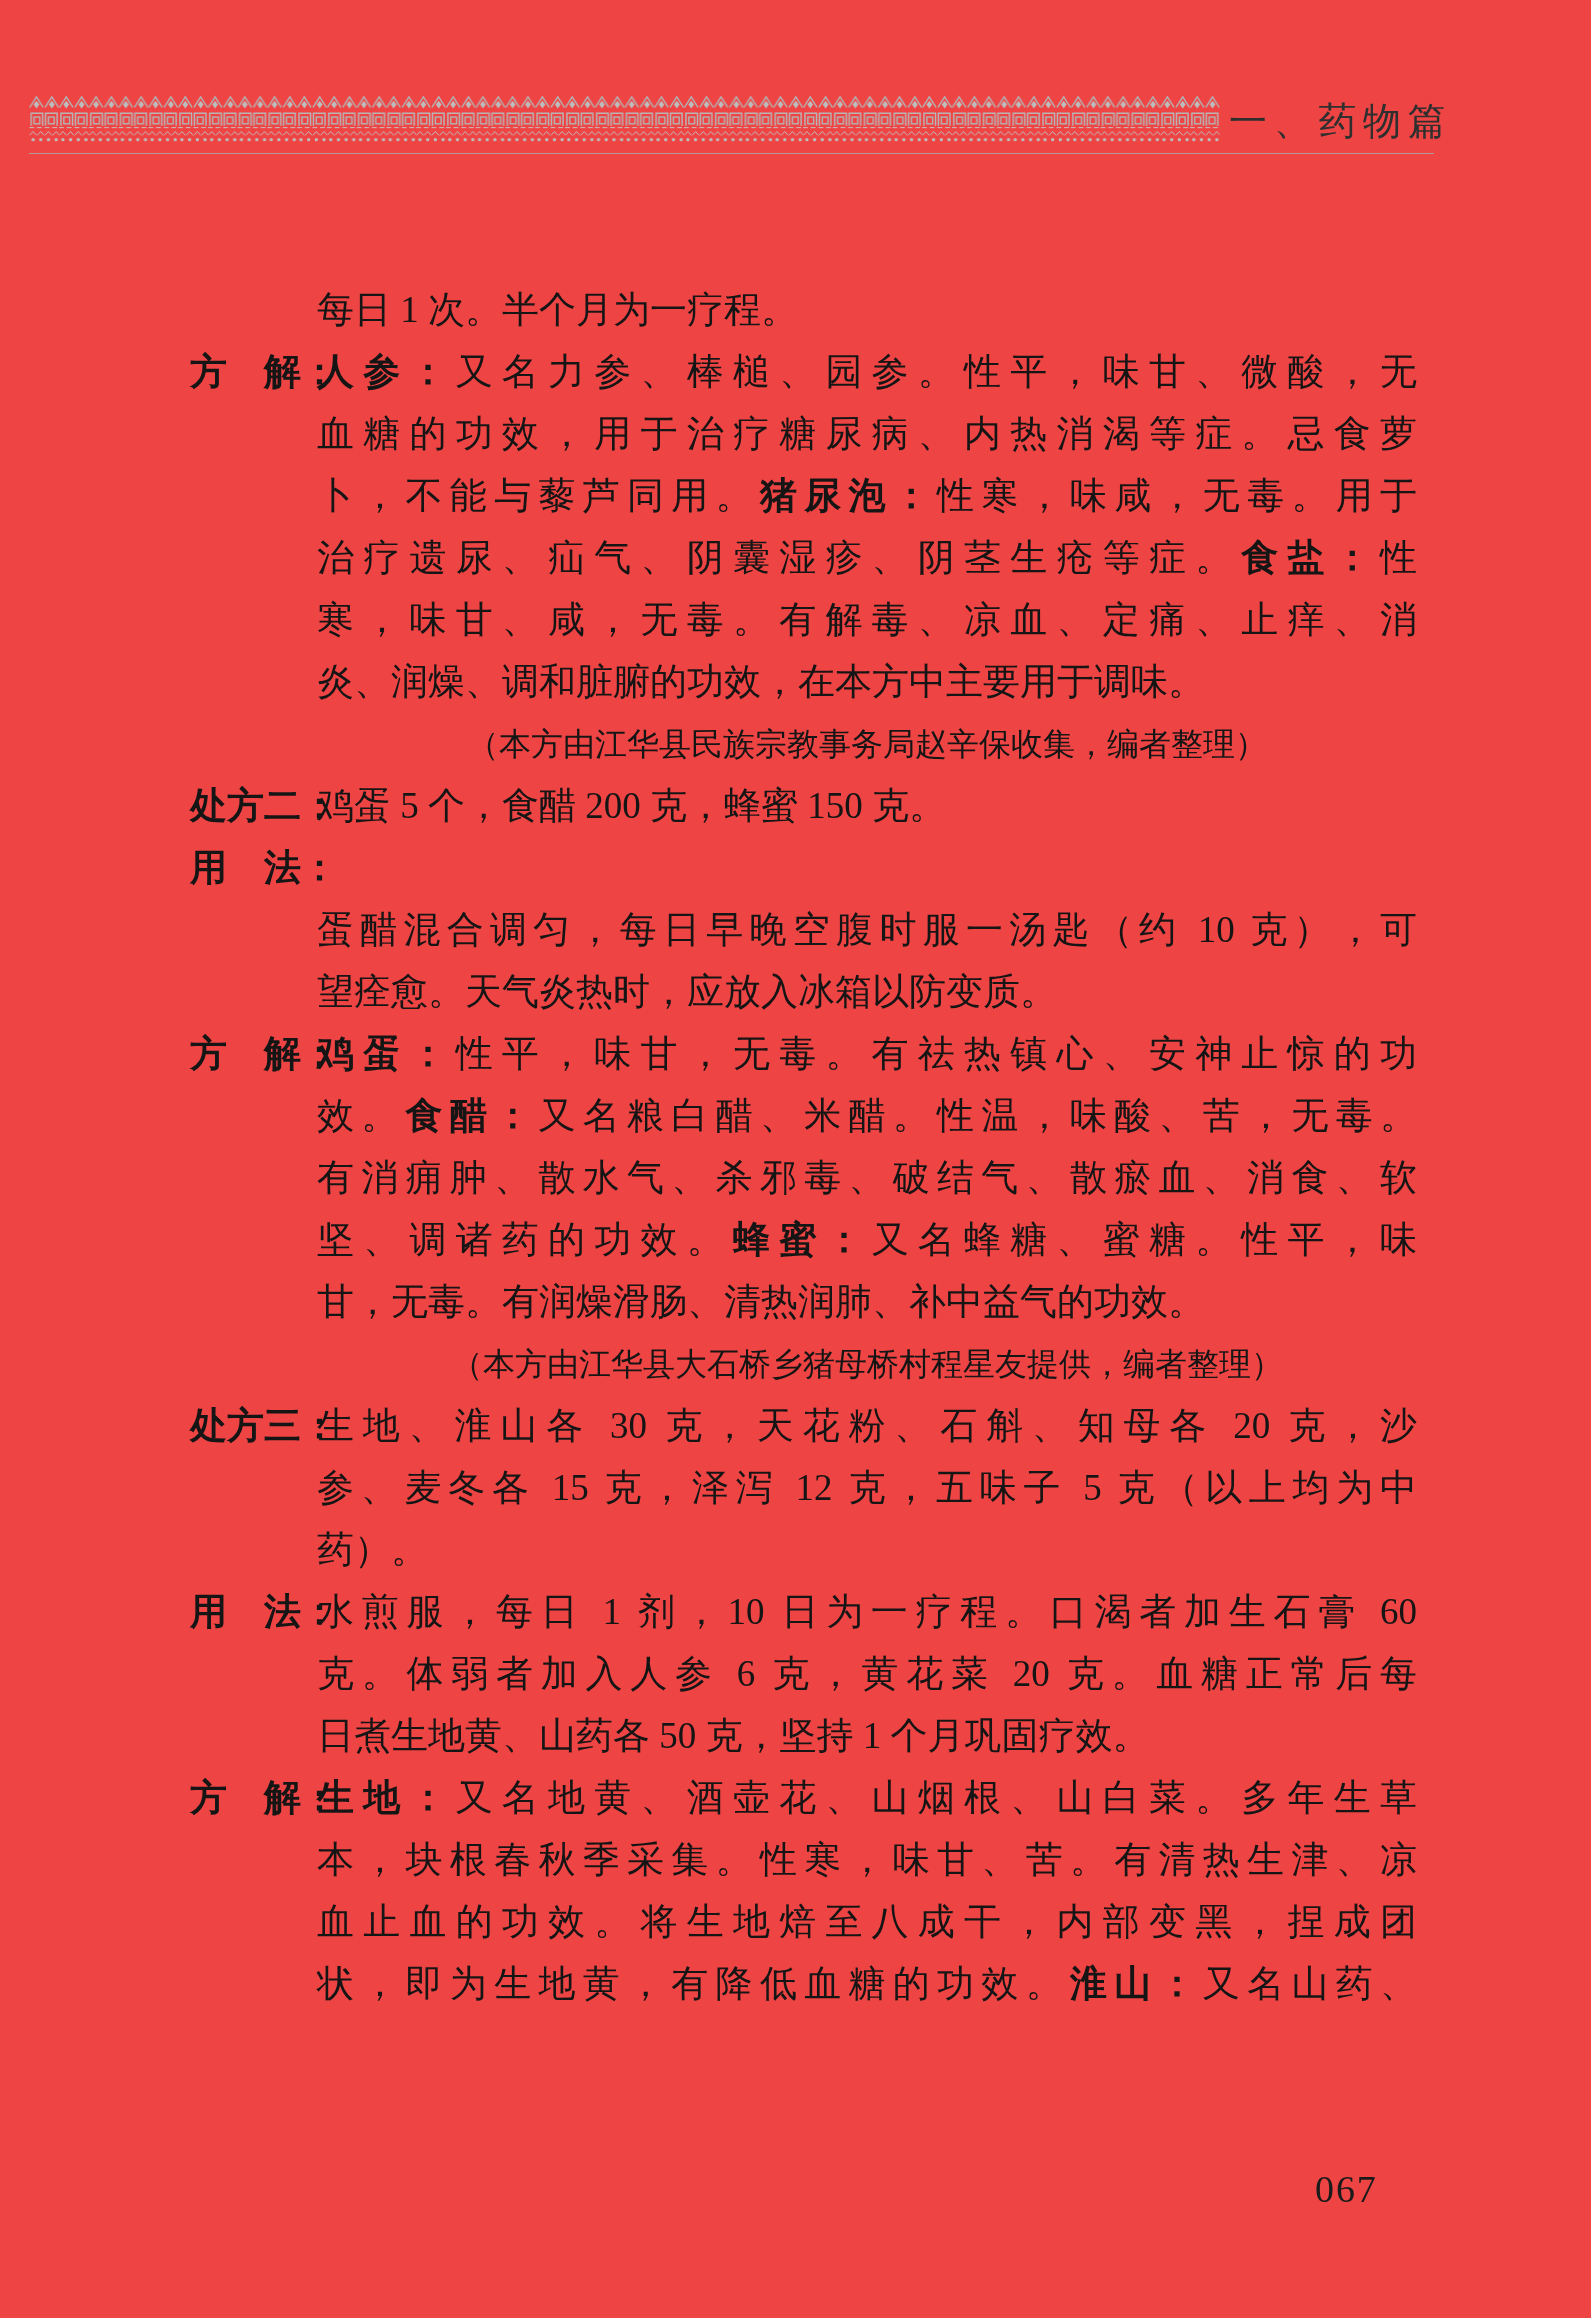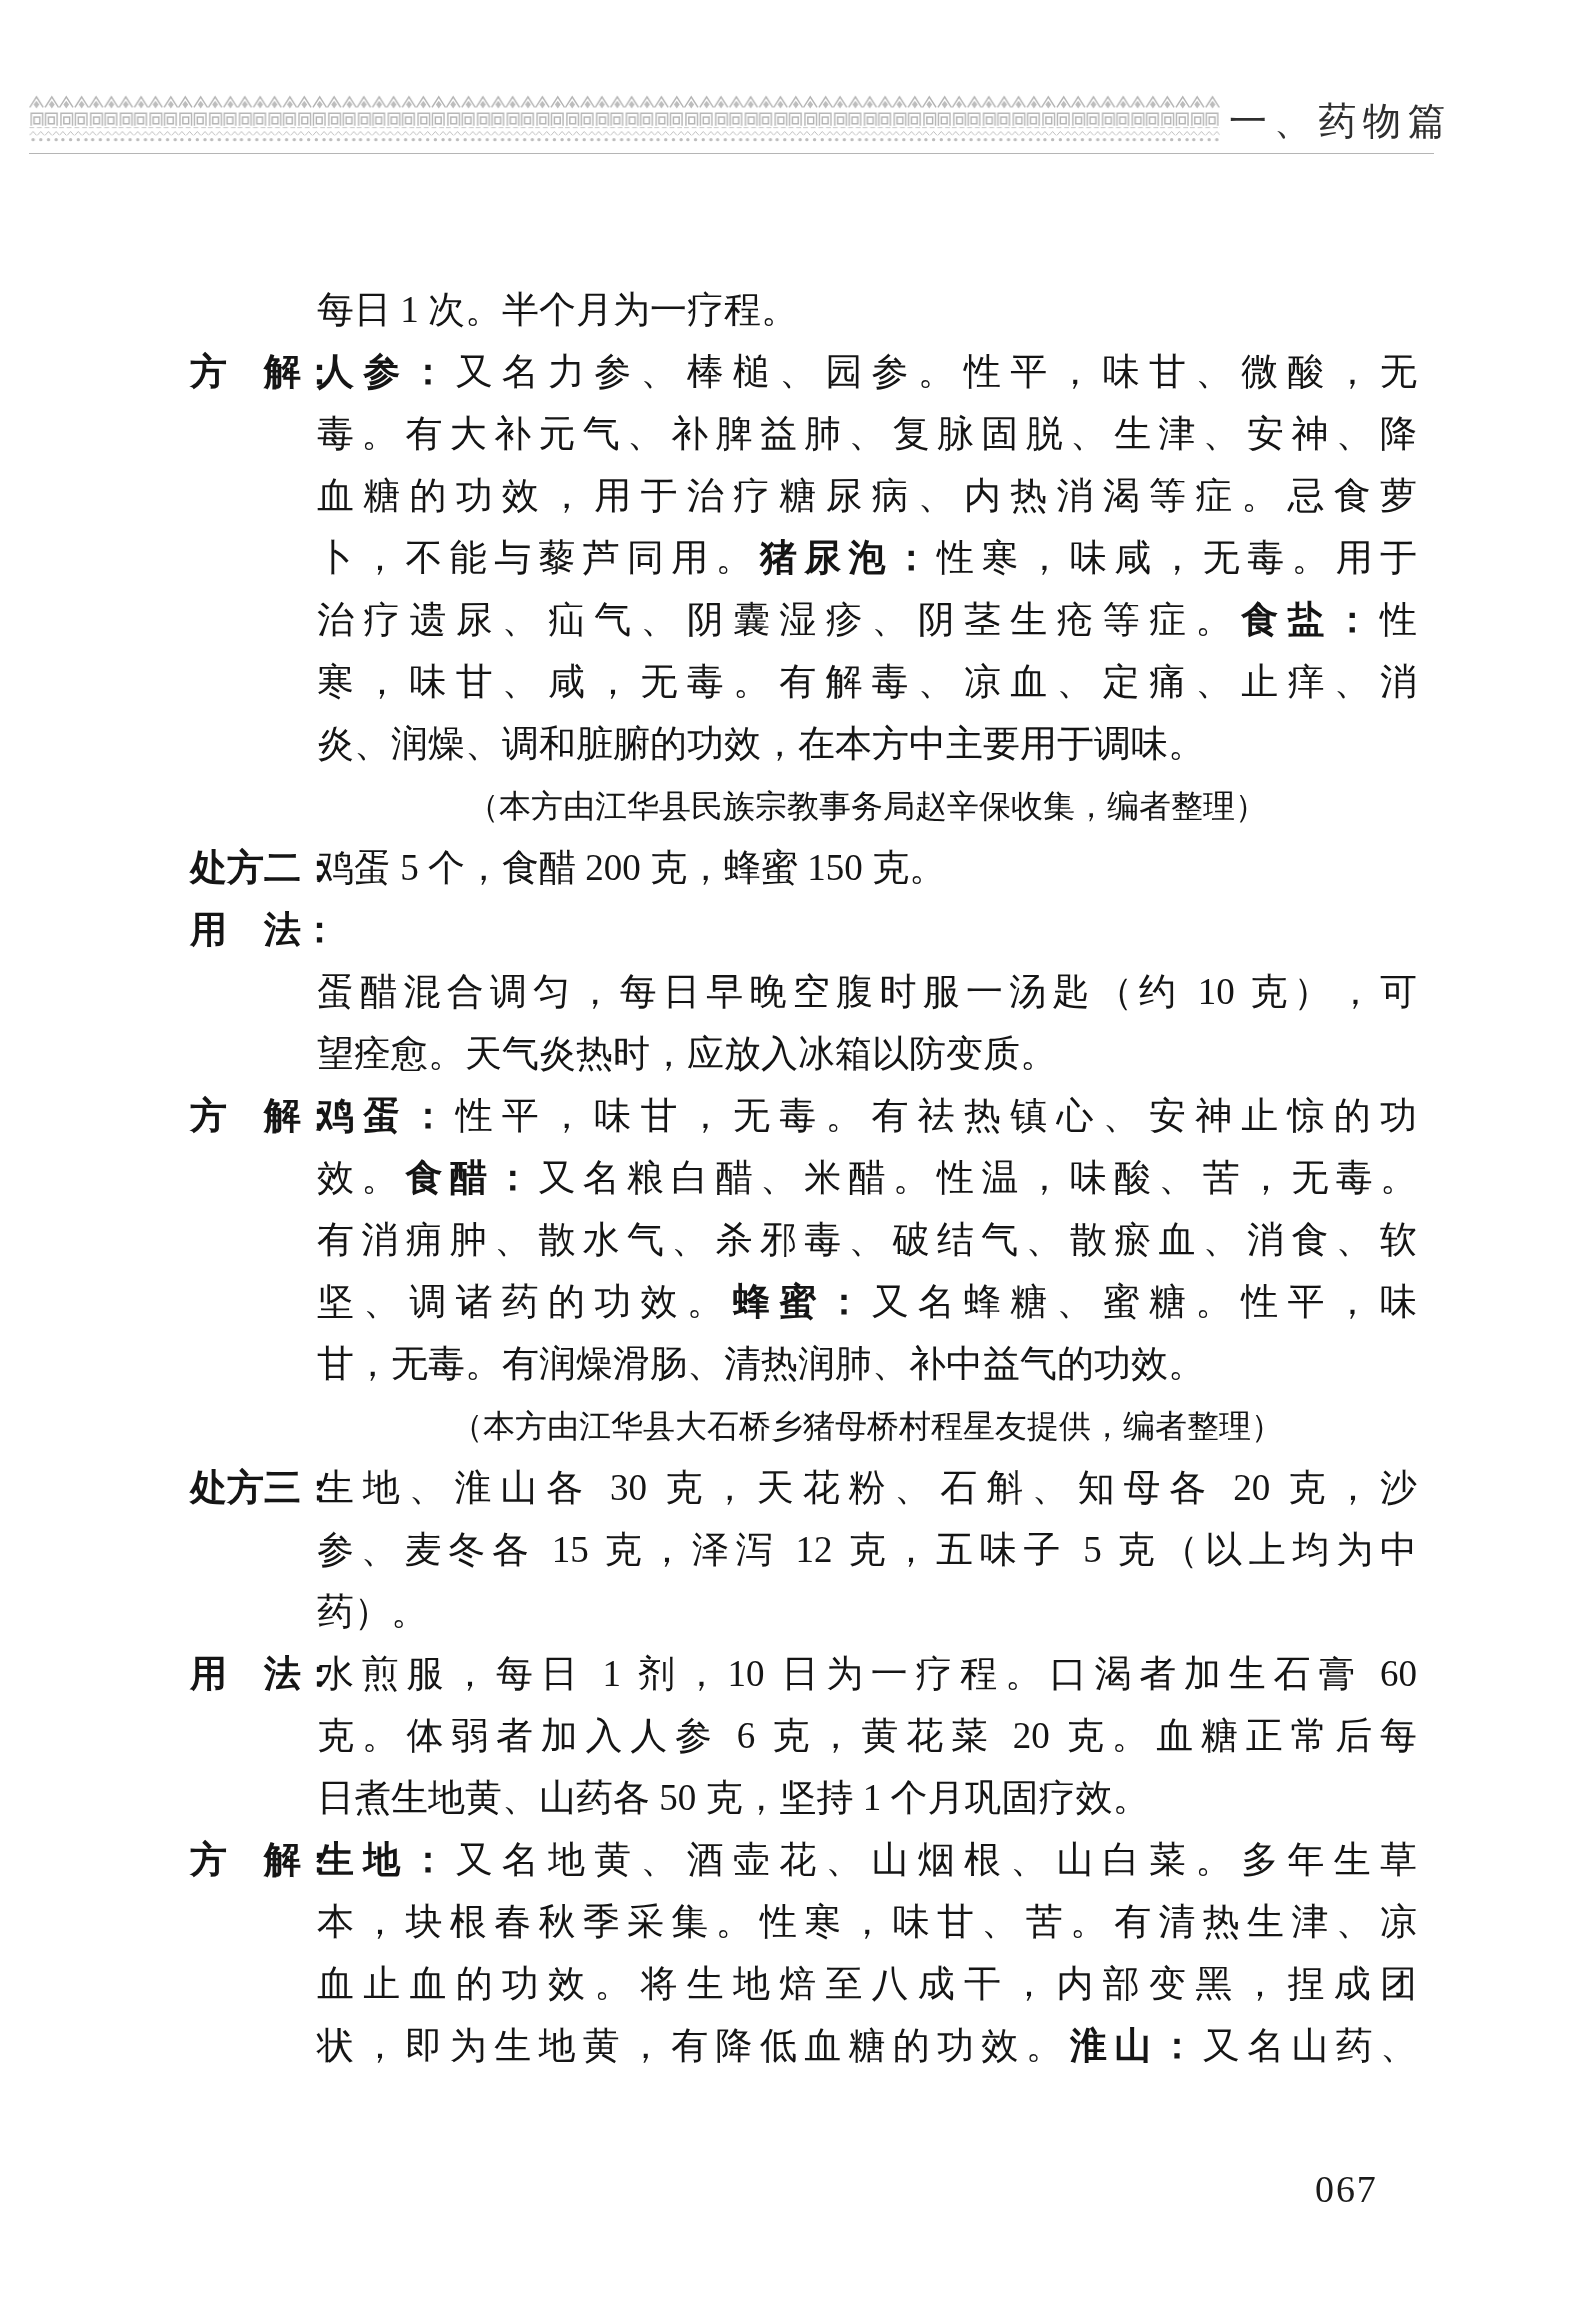--- a/index.html
+++ b/index.html
@@ -1,19 +1,19 @@
 <!DOCTYPE html>
 <html style="font-size:7.7px"><head>
 <meta charset="utf-8">
 <style>
   html,body{margin:0;padding:0;background:#e8e8e8;}
   .page{
     position:relative;
     width:1591px;height:2319px;
-    background:#ffffff;
+    background:#ef4444;
     font-family:"Liberation Serif","DejaVu Serif",serif;
     color:#151515;
     overflow:hidden;
   }
   .band{position:absolute;left:29px;top:95px;}
   .header-title{
     position:absolute;left:1229px;top:97px;width:202px;
     font-size:38px;line-height:48px;letter-spacing:6.7px;
     color:#2f2f2f;white-space:nowrap;
     font-family:"Liberation Serif","DejaVu Serif",serif;
@@ -74,21 +74,20 @@
     <rect width="2480" height="100" fill="url(#bp)"></rect>
   </svg>
 
   <div class="header-title">一、药物篇</div>
 
   <div class="header-rule"></div>
 
   <main class="text-block">
       <div class="line left"><span class="seg">每日 1 次。半个月为一疗程。</span></div>
       <div class="line justify"><span class="label">方　解：</span><b class="seg">人参：</b><span class="seg">又名力参、棒槌、园参。性平，味甘、微酸，无</span></div>
-      <div class="line justify"><span class="seg">毒。有大补元气、补脾益肺、复脉固脱、生津、安神、降</span></div>
       <div class="line justify"><span class="seg">血糖的功效，用于治疗糖尿病、内热消渴等症。忌食萝</span></div>
       <div class="line justify"><span class="seg">卜，不能与藜芦同用。</span><b class="seg">猪尿泡：</b><span class="seg">性寒，味咸，无毒。用于</span></div>
       <div class="line justify"><span class="seg">治疗遗尿、疝气、阴囊湿疹、阴茎生疮等症。</span><b class="seg">食盐：</b><span class="seg">性</span></div>
       <div class="line justify"><span class="seg">寒，味甘、咸，无毒。有解毒、凉血、定痛、止痒、消</span></div>
       <div class="line left"><span class="seg">炎、润燥、调和脏腑的功效，在本方中主要用于调味。</span></div>
       <div class="line right small"><span class="seg">（本方由江华县民族宗教事务局赵辛保收集，编者整理）</span></div>
       <div class="line left"><span class="label">处方二：</span><span class="seg">鸡蛋 5 个，食醋 200 克，蜂蜜 150 克。</span></div>
       <div class="line justify"><span class="label">用　法：</span></div>
       <div class="line justify"><span class="seg">蛋醋混合调匀，每日早晚空腹时服一汤匙（约 10 克），可</span></div>
       <div class="line left"><span class="seg">望痊愈。天气炎热时，应放入冰箱以防变质。</span></div>

